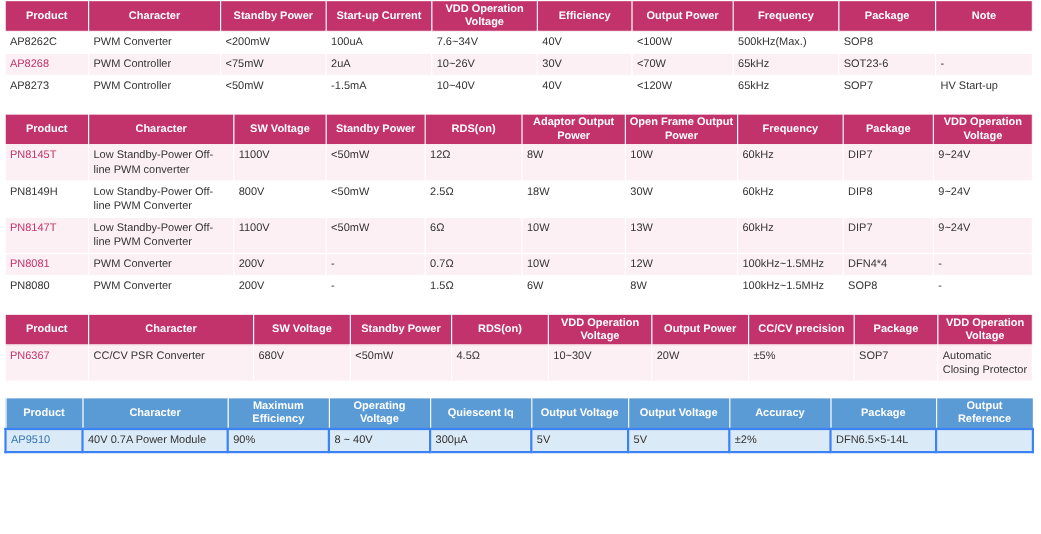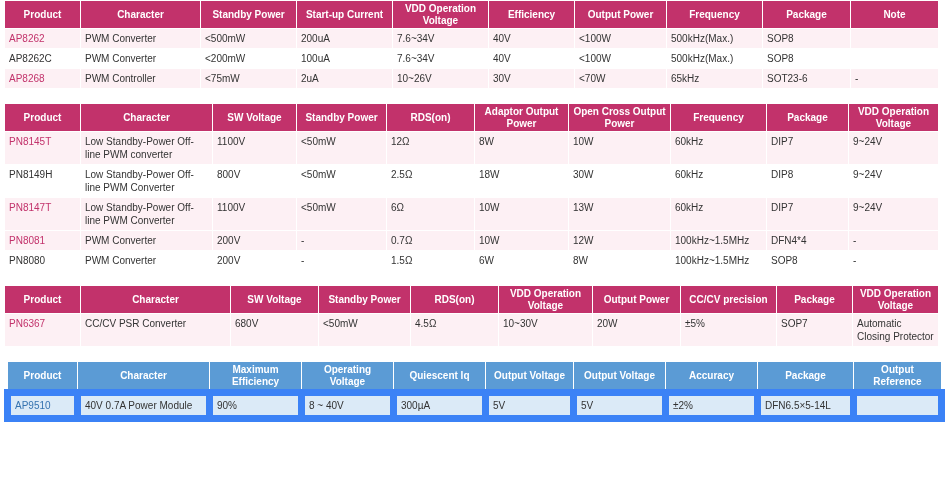--- a/index.html
+++ b/index.html
@@ -61,21 +61,21 @@
     color: #ffffff;
     font-weight: bold;
     font-size: 10px;
     text-align: center;
     padding: 2px 3px;
     border: 1px solid #ffffff;
     line-height: 1.15;
     vertical-align: middle;
   }
   table.tb td {
-    border: 7px solid #3b82f6;
+    border: 2px solid #3b82f6;
     padding: 3px 4px;
     font-size: 10px;
     vertical-align: top;
     line-height: 1.3;
     background: #dbeaf7;
     color: #333333;
   }
   table.tb tr.row-b td { background: #dbeaf7; }
   table.tb td.first { color: #3573b0; }
 </style>
@@ -105,32 +105,20 @@
         <th>Start-up Current</th>
         <th>VDD Operation Voltage</th>
         <th>Efficiency</th>
         <th>Output Power</th>
         <th>Frequency</th>
         <th>Package</th>
         <th>Note</th>
       </tr>
     </thead>
     <tbody>
-      <tr class="row-a">
-        <td class="first">AP8262</td>
-        <td>PWM Converter</td>
-        <td>&lt;500mW</td>
-        <td>200uA</td>
-        <td>7.6~34V</td>
-        <td>40V</td>
-        <td>&lt;100W</td>
-        <td>500kHz(Max.)</td>
-        <td>SOP8</td>
-        <td></td>
-      </tr>
       <tr class="row-b">
         <td class="first">AP8262C</td>
         <td>PWM Converter</td>
         <td>&lt;200mW</td>
         <td>100uA</td>
         <td>7.6~34V</td>
         <td>40V</td>
         <td>&lt;100W</td>
         <td>500kHz(Max.)</td>
         <td>SOP8</td>
@@ -140,20 +128,32 @@
         <td class="first">AP8268</td>
         <td>PWM Controller</td>
         <td>&lt;75mW</td>
         <td>2uA</td>
         <td>10~26V</td>
         <td>30V</td>
         <td>&lt;70W</td>
         <td>65kHz</td>
         <td>SOT23-6</td>
         <td>-</td>
+      </tr>
+      <tr class="row-b">
+        <td class="first">AP8273</td>
+        <td>PWM Controller</td>
+        <td>&lt;50mW</td>
+        <td>-1.5mA</td>
+        <td>10~40V</td>
+        <td>40V</td>
+        <td>&lt;120W</td>
+        <td>65kHz</td>
+        <td>SOP7</td>
+        <td>HV Start-up</td>
       </tr>
     </tbody>
   </table>
 
   <div class="spacer"></div>
 
   <table class="t">
     <colgroup>
       <col style="width:76px">
         <col style="width:132px">
@@ -167,21 +167,21 @@
         <col style="width:90px">
     </colgroup>
     <thead>
       <tr>
         <th>Product</th>
         <th>Character</th>
         <th>SW Voltage</th>
         <th>Standby Power</th>
         <th>RDS(on)</th>
         <th>Adaptor Output Power</th>
-        <th>Open Cross Output Power</th>
+        <th>Open Frame Output Power</th>
         <th>Frequency</th>
         <th>Package</th>
         <th>VDD Operation Voltage</th>
       </tr>
     </thead>
     <tbody>
       <tr class="row-a">
         <td class="first">PN8145T</td>
         <td>Low Standby-Power Off-line PWM converter</td>
         <td>1100V</td>

